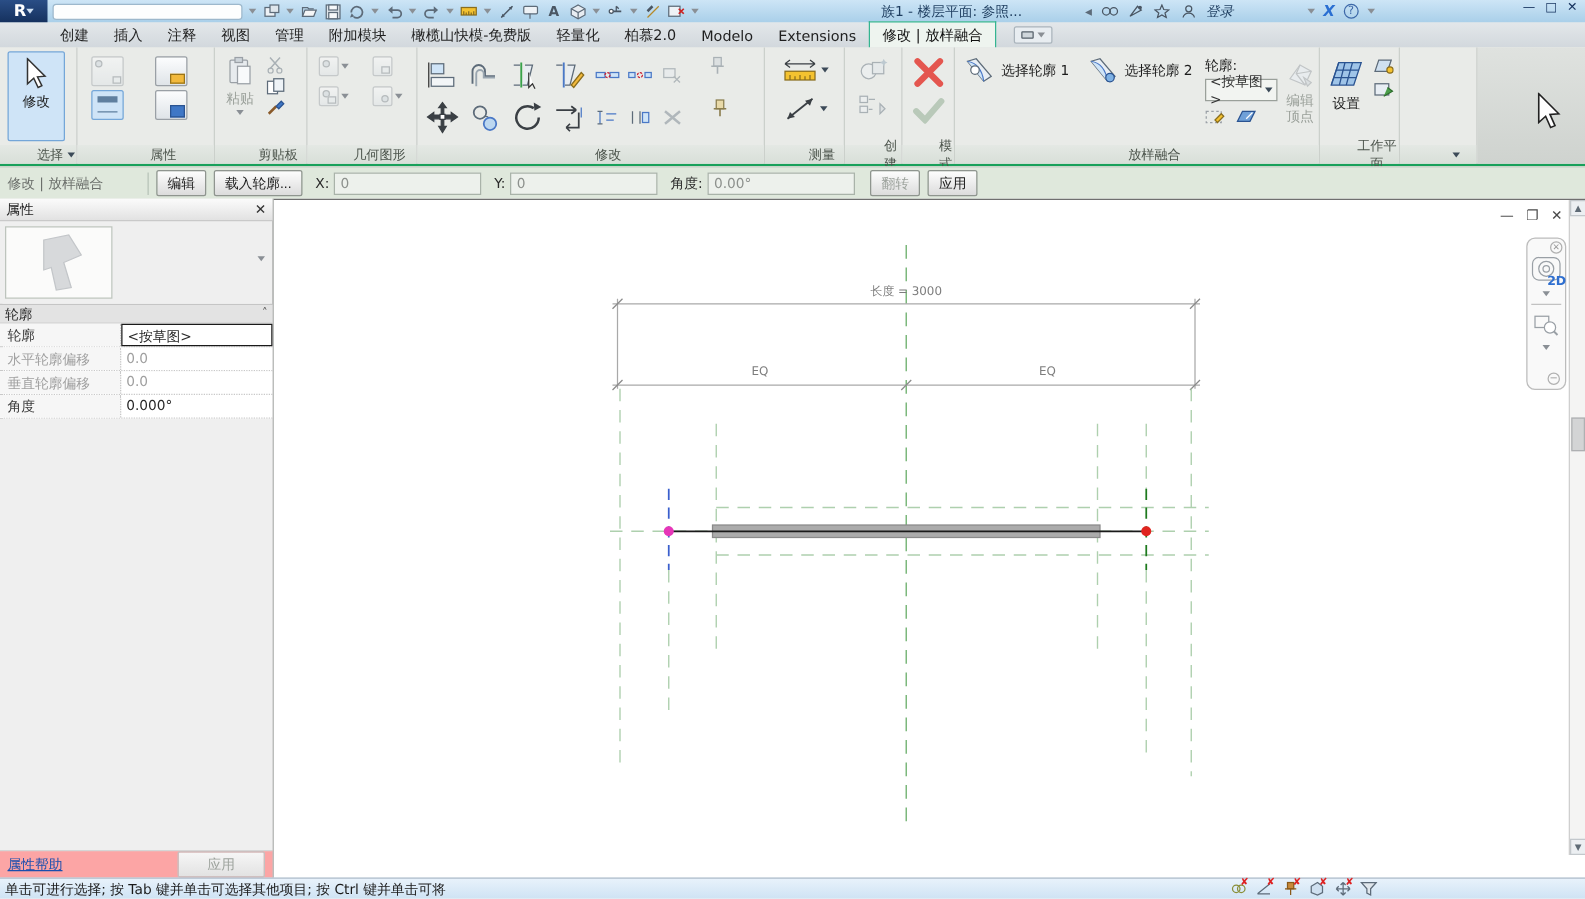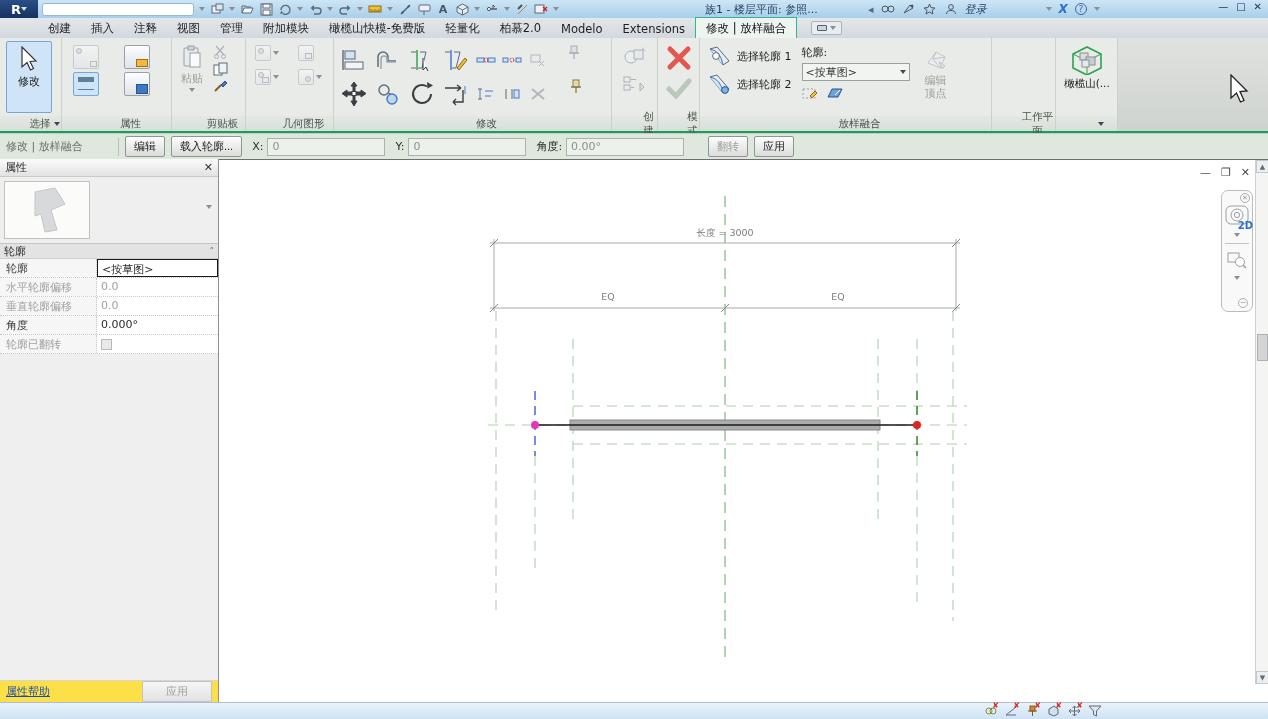--- a/index.html
+++ b/index.html
@@ -88,21 +88,21 @@
   #pp-grid { border-top:1px solid #c5c5c5; }
   .pp-group { height:15px; background:#e3e3e3; border-bottom:1px solid #cfcfcf; display:flex;
     align-items:center; padding:0 4px; color:#2c2c2c; }
   .pp-row { display:flex; height:19px; border-bottom:1px dotted #c8c8c8; background:#fff; }
   .pp-row .lab { width:97px; padding:2px 0 0 6px; color:#3a3a3a; background:#f6f6f6; border-right:1px dotted #c8c8c8; white-space:nowrap; overflow:hidden; }
   .pp-row .val { flex:1; padding:2px 0 0 4px; color:#2a2a2a; position:relative; }
   .pp-row.dis .lab, .pp-row.dis .val { color:#a0a0a0; }
   .val-box { position:absolute; inset:0; border:1px solid #1a1a1a; background:#fff; padding:2px 0 0 4px; }
   .pp-check { width:11px; height:11px; border:1px solid #b9b9b9; background:#e9e9e9; margin-top:2px; }
   #pp-fill { flex:1; background:#efefef; }
-  #pp-bottom { height:22px; display:flex; align-items:center; padding:0 6px; background:#fde047; border-top:1px solid #d5d5d5; }
+  #pp-bottom { height:22px; display:flex; align-items:center; padding:0 6px; background:#fca5a5; border-top:1px solid #d5d5d5; }
   #pp-help { color:#1b4fae; text-decoration:underline; }
   #pp-apply { margin-left:auto; width:70px; text-align:center; color:#9da39d;
     background:linear-gradient(#f6f6f6,#e2e2e2); border:1px solid #c2c2c2; border-radius:2px; padding:2px 0; }
 
   
   #canvas { position:relative; flex:1; height:524px; background:#fff; border-top:1px solid #6f6f6f; }
   #view-win-controls { position:absolute; right:18px; top:6px; display:flex; gap:10px; color:#4a4a4a; font-size:11px; }
   #nav-bar { position:absolute; right:15px; top:30px; width:32px; height:122px;
     border:1px solid #bcbcbc; border-radius:7px; background:rgba(248,248,248,.9);
     display:flex; flex-direction:column; align-items:center; padding-top:4px; }
@@ -498,20 +498,46 @@
         <svg width="14" height="16">
             <rect x="4" y="2" width="6" height="7" fill="#e8d9a8" stroke="#8a7d4d"></rect>
             <path d="M2 9 H12 M7 9 V15" stroke="#8a7d4d" stroke-width="1.3"></path>
           </svg>
         </span>
       <div class="panel-label">
           <span>修改</span>
         </div>
     </div>
 
+    <div class="panel" style="width:64px">
+      <div style="display:flex;flex-direction:column;gap:8px;align-items:center;padding-top:4px">
+        <span class="iconbtn">
+            <span>
+              <svg width="30" height="22">
+                <path d="M3 6 H27 M27 6 l-4 -3 M27 6 l-4 3 M3 6 l4 -3 M3 6 l4 3" stroke="#3a3f44" fill="none"></path>
+                <rect x="3" y="12" width="24" height="7" fill="#f4c230" stroke="#8a6d1d"></rect>
+                <path d="M7 19 v-4 M11 19 v-3 M15 19 v-4 M19 19 v-3 M23 19 v-4" stroke="#8a6d1d"></path>
+              </svg>
+            </span>
+            <span class="caret"></span>
+          </span>
+        <span class="iconbtn">
+            <span>
+              <svg width="28" height="24">
+                <path d="M4 20 L24 4" stroke="#3a3f44" stroke-width="1.4"></path>
+                <path d="M4 20 l6 -1.5 l-4 -4 Z M24 4 l-6 1.5 l4 4 Z" fill="#3a3f44"></path>
+              </svg>
+            </span>
+            <span class="caret"></span>
+          </span>
+      </div>
+      <div class="panel-label">
+          <span>测量</span>
+        </div>
+    </div>
 
     <div class="panel" style="width:46px">
       <div style="display:flex;flex-direction:column;gap:8px;align-items:center;padding-top:4px;opacity:.45">
         <span>
             <svg width="26" height="22">
               <circle cx="9" cy="12" r="6" fill="#eef2f6" stroke="#5d6b79"></circle>
               <rect x="12" y="5" width="9" height="9" fill="#e2e8ed" stroke="#5d6b79"></rect>
               <path d="M21 2 l1 2 2 1 -2 1 -1 2 -1 -2 -2 -1 2 -1 Z" fill="#8aa0b4"></path>
             </svg>
           </span>
@@ -542,21 +568,21 @@
             </svg>
           </span>
       </div>
       <div class="panel-label">
           <span>模式</span>
         </div>
     </div>
 
     <div class="panel" style="width:292px">
       <div style="display:flex;gap:6px;padding-top:4px">
-        <div style="display:flex;flex-direction:column;gap:6px">
+        <div style="display:flex;flex-direction:row;gap:6px">
           <span class="rowbtn">
             <svg width="26" height="22">
                 <path d="M3 4 L10 2 L22 16 L16 20 Z" fill="#e8eef4" stroke="#5d6b79"></path>
                 <path d="M3 4 Q14 6 16 20" fill="#cfe4f7" stroke="#4a78c6"></path>
                 <circle cx="9" cy="11" r="3.4" fill="#fff" stroke="#5d6b79"></circle>
               </svg>
             <span>选择轮廓 1</span>
             </span>
           <span class="rowbtn">
             <svg width="26" height="22">
@@ -597,56 +623,70 @@
           <span>编辑</span>
           <span style="margin-top:-4px">顶点</span>
         </div>
       </div>
       <div class="panel-label">
           <span>放样融合</span>
         </div>
     </div>
 
     <div class="panel" style="width:64px">
+      <div style="display:flex;gap:4px;padding-top:2px">
+        <div class="bigbtn" style="width:36px">
+          <svg width="28" height="26">
+              <path d="M8 3 L26 3 L20 21 L2 21 Z" fill="#9fc4e8" stroke="#2a5391"></path>
+              <path d="M13 3 L8.5 21 M19 3 L14 21 M6 9 H24 M4.2 15 H22" stroke="#2a5391" fill="none"></path>
+              <path d="M8 3 L2 21" stroke="#2a5391"></path>
+            </svg>
+          <span>设置</span>
+        </div>
+        <div style="display:flex;flex-direction:column;gap:5px;padding-top:3px">
+          <span>
+              <svg width="16" height="14">
+                <path d="M4 2 H14 L11 11 H1 Z" fill="#cfe0f0" stroke="#5d6b79"></path>
+                <circle cx="13" cy="10" r="2.5" fill="#f4c230" stroke="#8a6d1d"></circle>
+              </svg>
+            </span>
+          <span>
+              <svg width="16" height="14">
+                <rect x="1" y="2" width="11" height="9" fill="#e8eef4" stroke="#5d6b79"></rect>
+                <path d="M8 12 L15 8 L11 5" fill="#4c9e4c" stroke="#2c6e2c"></path>
+              </svg>
+            </span>
+        </div>
+      </div>
       <div class="panel-label">
           <span>工作平面</span>
         </div>
     </div>
 
     <div class="panel" style="width:62px">
-      <div class="bigbtn" style="width:56px">
-        <svg width="34" height="30">
-            <path d="M17 2 L31 9 V23 L17 30 L3 23 V9 Z" fill="none" stroke="#2fa14c" stroke-width="1.6"></path>
-            <path d="M3 9 L17 16 L31 9 M17 16 V30" fill="none" stroke="#2fa14c"></path>
-            <rect x="10" y="8" width="8" height="7" fill="#d9dde0" stroke="#8a9096"></rect>
-            <rect x="16" y="12" width="9" height="8" fill="#c8cdd2" stroke="#8a9096"></rect>
-            <rect x="12" y="15" width="7" height="7" fill="#e6e9ec" stroke="#8a9096"></rect>
-          </svg>
-        <span style="font-size:10.5px">橄榄山(...</span>
-      </div>
       <div class="panel-label">
           <span class="caret"></span>
         </div>
     </div>
 
     <div style="flex:1;background:linear-gradient(#dfe2df,#cfd3cf)"></div>
   </div>
 
   <div id="options-bar">
     <div id="ob-context">修改 | 放样融合</div>
     <div class="ob-sep"></div>
     <button class="btn">编辑</button>
     <button class="btn" style="margin-left:6px">载入轮廓...</button>
     <span class="ob-lab">X:</span>
     <input class="ob-input" readonly="" value="0" style="">
     <span class="ob-lab">Y:</span>
     <input class="ob-input" readonly="" value="0" style="">
     <span class="ob-lab">角度:</span>
     <input class="ob-input" readonly="" value="0.00°" style="">
-    <button class="btn dis" style="margin-left:24px">翻转</button>
+    <button class="btn dis" style="margin-left:12px">翻转</button>
     <button class="btn" style="margin-left:6px">应用</button>
   </div>
 
   <div id="main">
 
     <div id="properties-palette">
       <div id="pp-header">
         <span>属性</span>
         <span id="pp-close">✕</span>
       </div>
@@ -673,24 +713,20 @@
           <div class="lab">水平轮廓偏移</div>
           <div class="val">0.0</div>
         </div>
         <div class="pp-row dis">
           <div class="lab">垂直轮廓偏移</div>
           <div class="val">0.0</div>
         </div>
         <div class="pp-row">
           <div class="lab">角度</div>
           <div class="val">0.000°</div>
-        </div>
-        <div class="pp-row dis">
-          <div class="lab">轮廓已翻转</div>
-          <div class="val"><span class="pp-check" style="display:inline-block"></span></div>
         </div>
       </div>
       <div id="pp-fill"></div>
       <div id="pp-bottom">
         <span id="pp-help">属性帮助</span>
         <span id="pp-apply">应用</span>
       </div>
     </div>
 
     <div style="flex:1;display:flex;flex-direction:column">
@@ -776,20 +812,21 @@
           <div class="sb-btn">▲</div>
           <div id="v-thumb"></div>
           <div class="sb-btn" id="v-down">▼</div>
         </div>
       </div>
 
     </div>
   </div>
 
   <div id="status-bar">
+    <span>单击可进行选择; 按 Tab 键并单击可选择其他项目; 按 Ctrl 键并单击可将</span>
     <div id="sb-toggles">
       <span class="sbi">
           <svg width="13" height="12">
             <circle cx="5" cy="6" r="3" fill="none" stroke="#8a8f3a"></circle>
             <circle cx="9" cy="6" r="3" fill="none" stroke="#8a8f3a"></circle>
           </svg>
           <span class="redx">✘</span>
         </span>
       <span class="sbi">
           <svg width="13" height="12">

